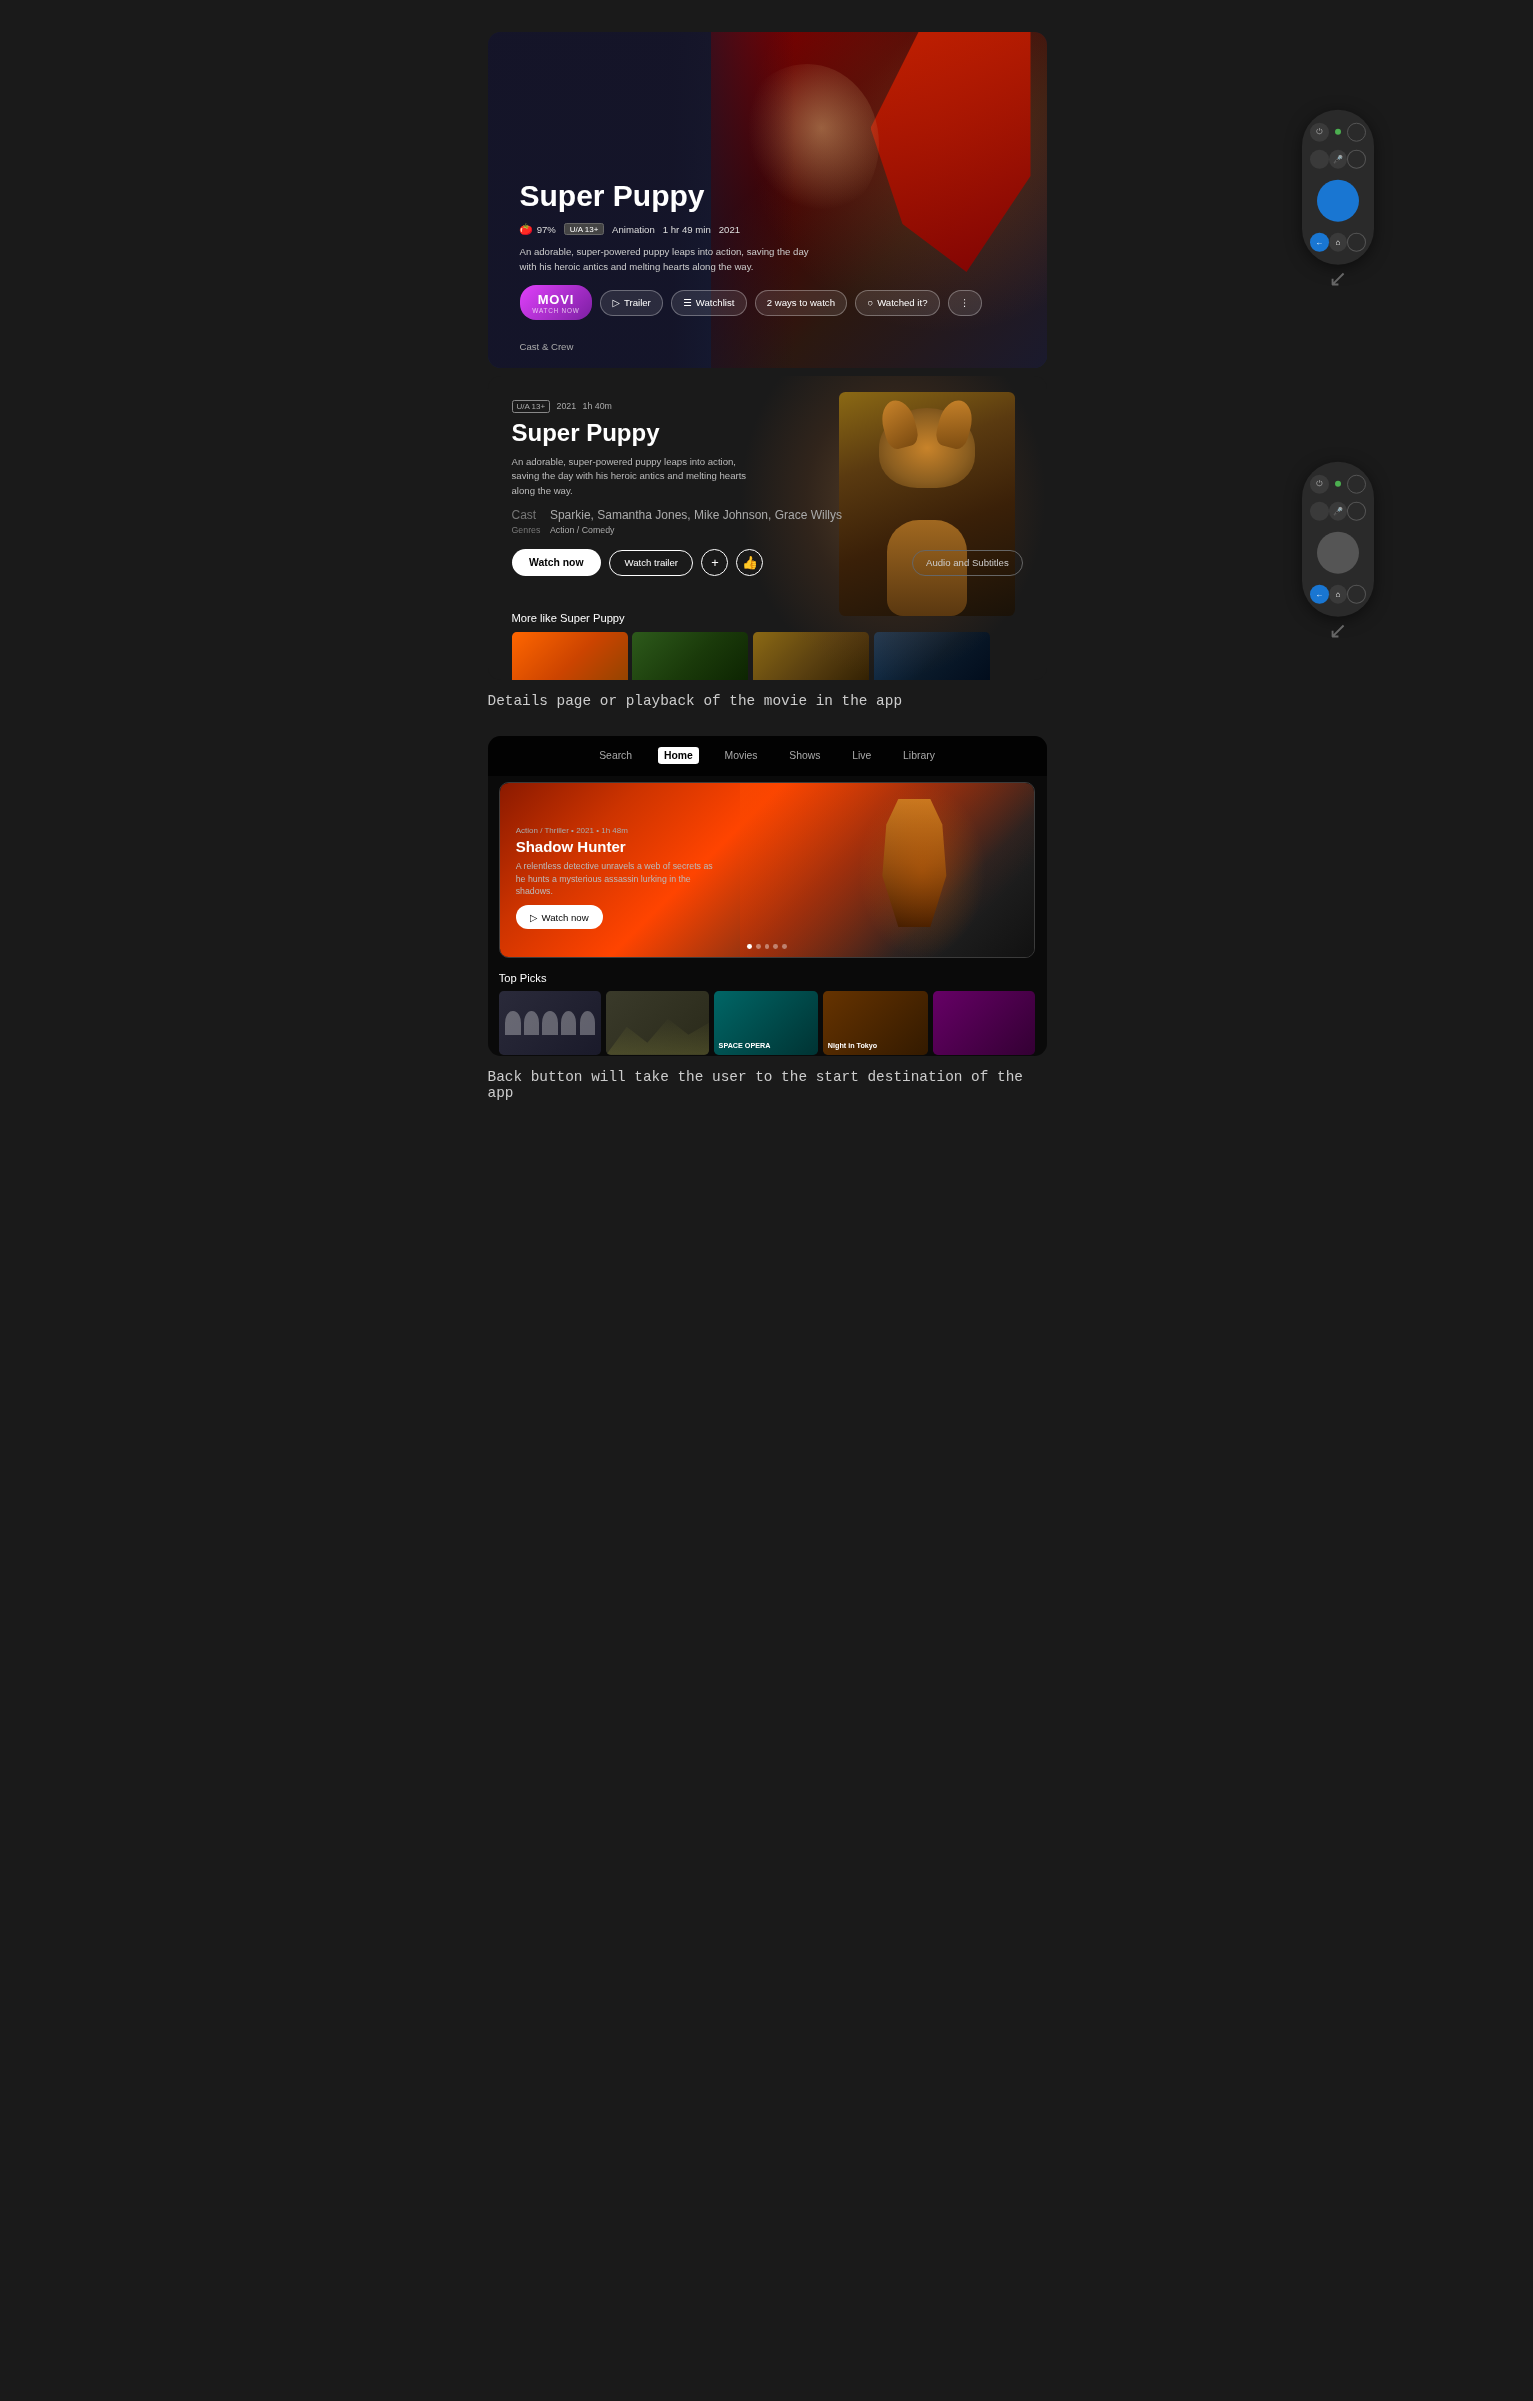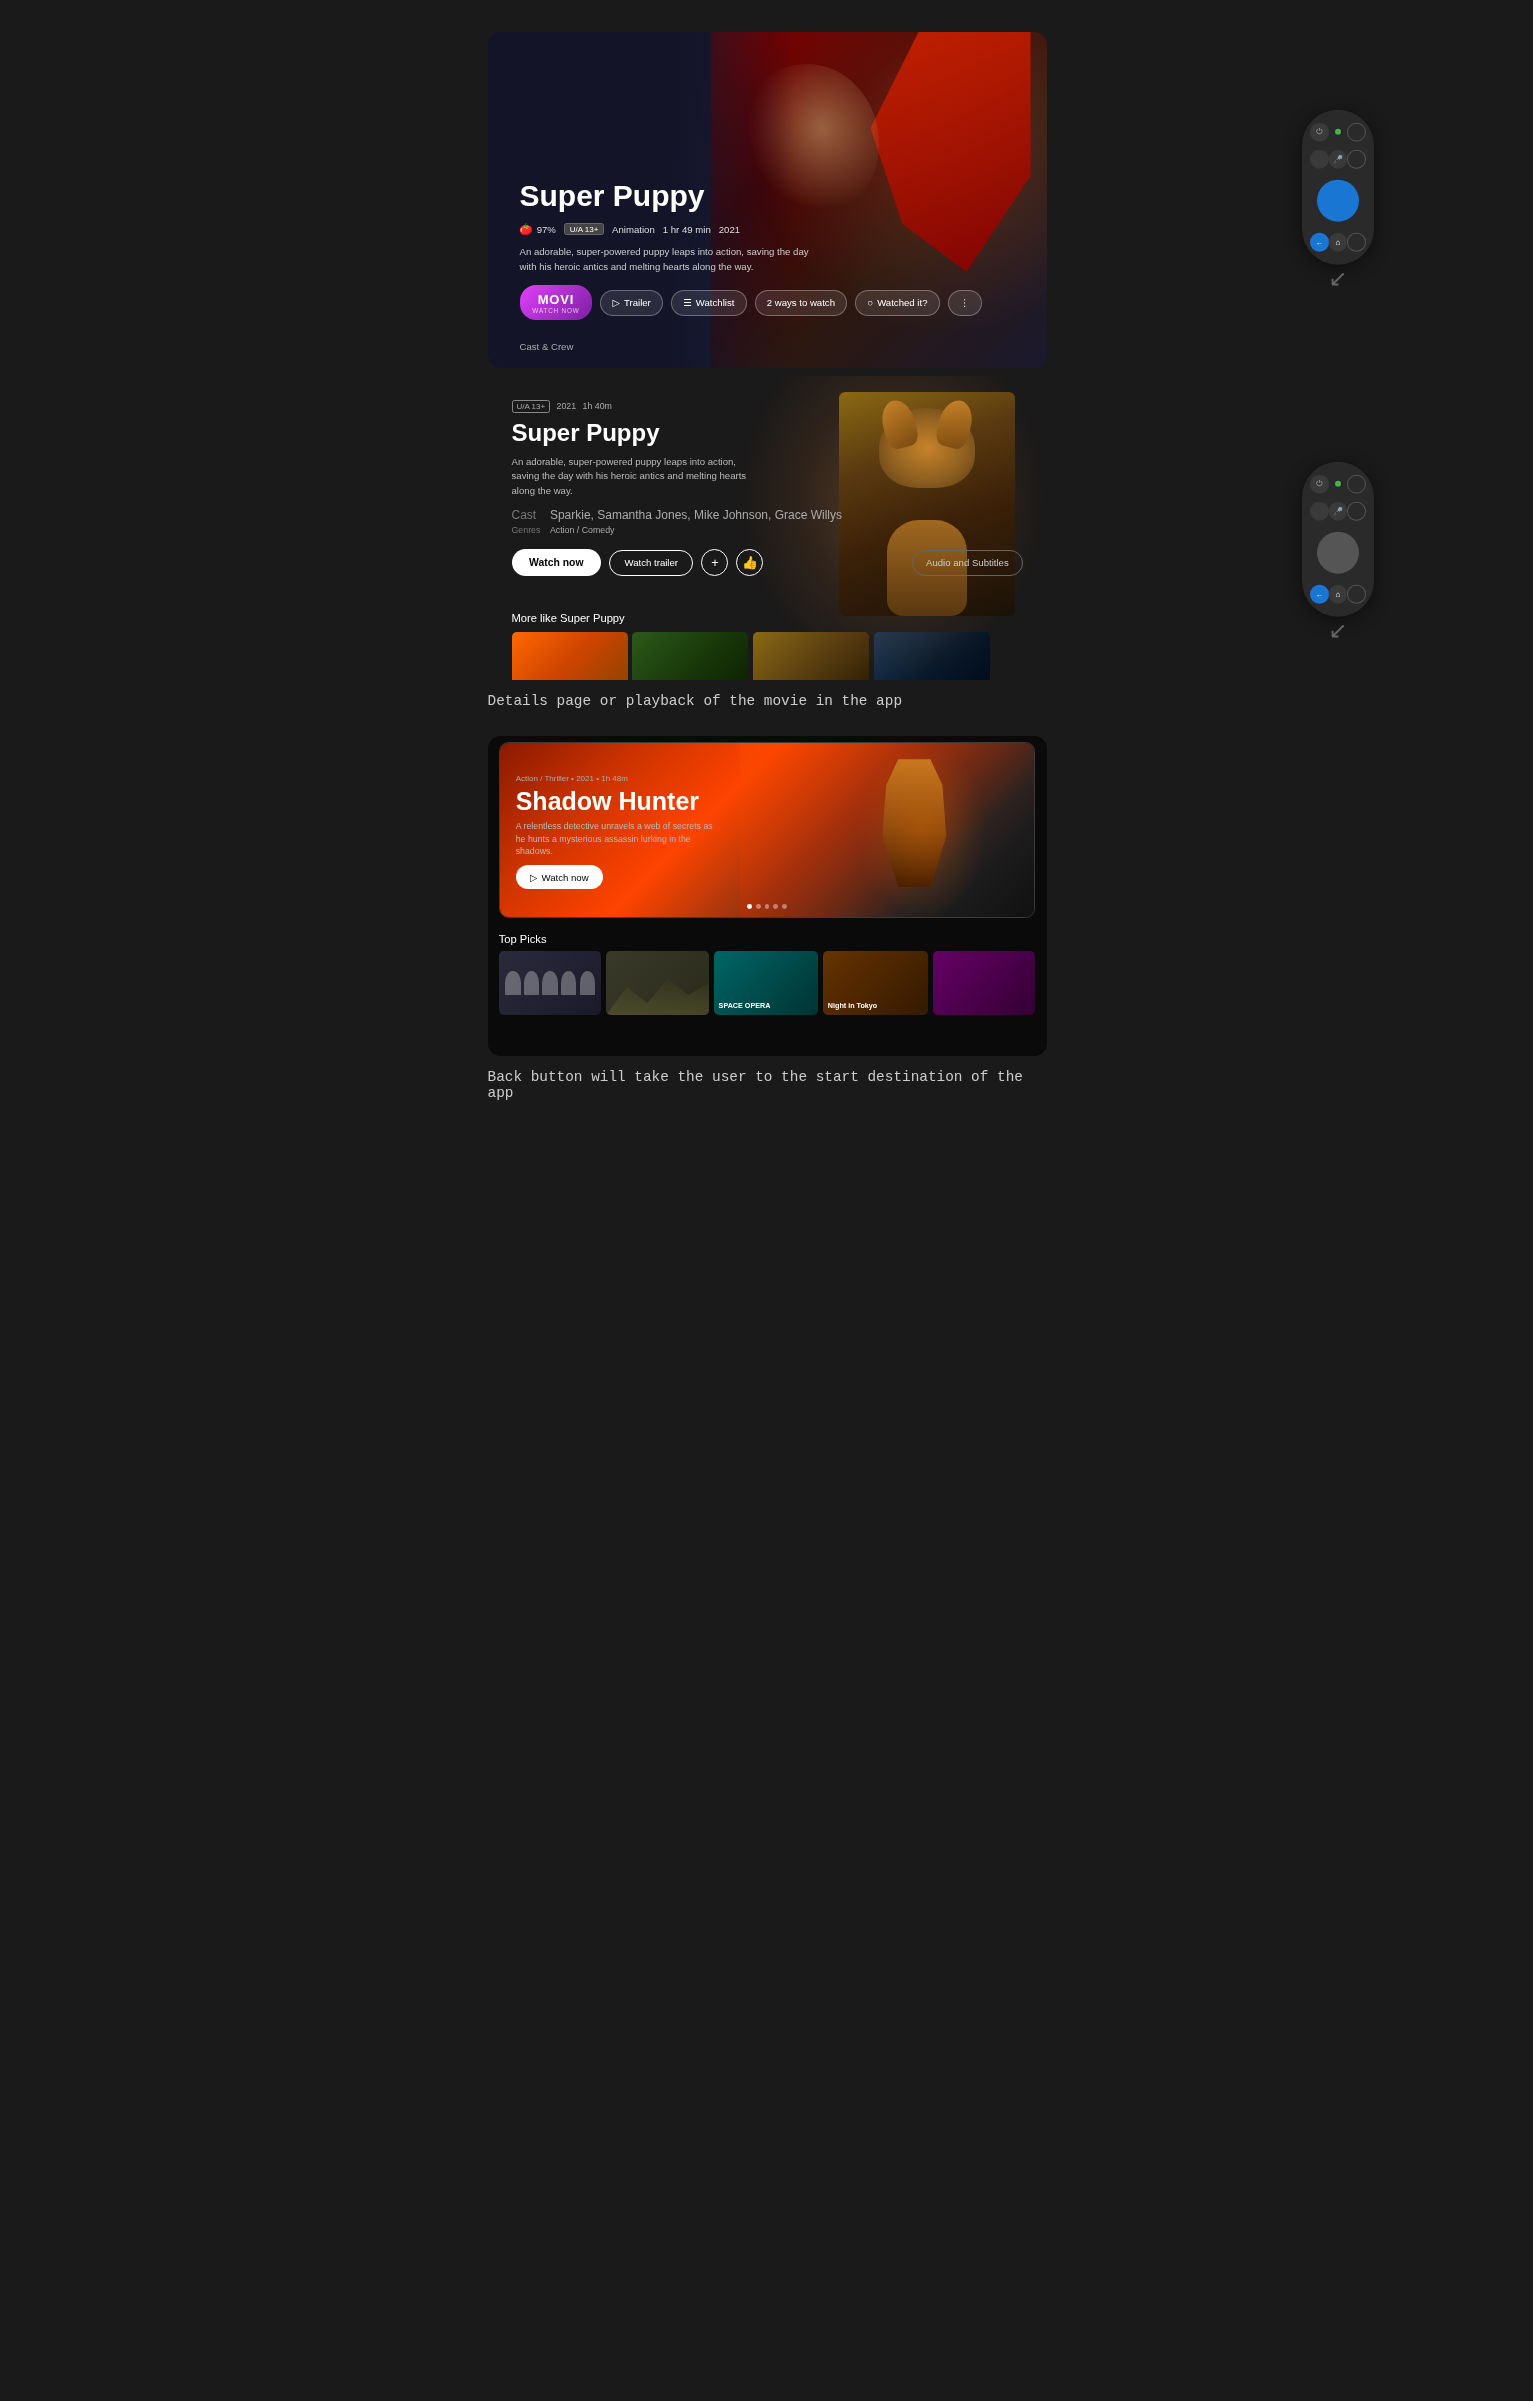--- a/index.html
+++ b/index.html
@@ -540,21 +540,21 @@
       left: 16px;
     }
 
     .hero-genre-text {
       font-size: 8px;
       color: #aaa;
       margin-bottom: 3.2px;
     }
 
     .hero-movie-title {
-      font-size: 25px;
+      font-size: 15px;
       font-weight: bold;
       color: #fff;
       margin-bottom: 4.8px;
     }
 
     .hero-desc {
       font-size: 8.8px;
       color: #bbb;
       max-width: 208px;
       line-height: 1.4;
@@ -812,20 +812,28 @@
       </div>
       <div class="arrow-down">↙</div>
     </div>
   </div>
 
   <div class="section-row">
     <div style="display:flex; flex-direction:column; align-items:center;">
 
       <div class="screen-panel screen3">
 
+        <div class="app-nav">
+          <span class="nav-item">Search</span>
+          <span class="nav-item active">Home</span>
+          <span class="nav-item">Movies</span>
+          <span class="nav-item">Shows</span>
+          <span class="nav-item">Live</span>
+          <span class="nav-item">Library</span>
+        </div>
 
         <div class="hero-card">
           <div class="hero-card-bg"></div>
 
           <div style="position:absolute;right:0;top:0;width:55%;height:100%;background:linear-gradient(135deg,rgba(255,80,0,0.4) 0%,rgba(200,40,0,0.3) 40%,transparent 80%);"></div>
 
           <div class="hero-figure"></div>
 
           <div style="position:absolute;right:48px;top:0;width:128px;height:176px;background:radial-gradient(ellipse,rgba(255,120,0,0.25) 0%,transparent 70%);"></div>
 

